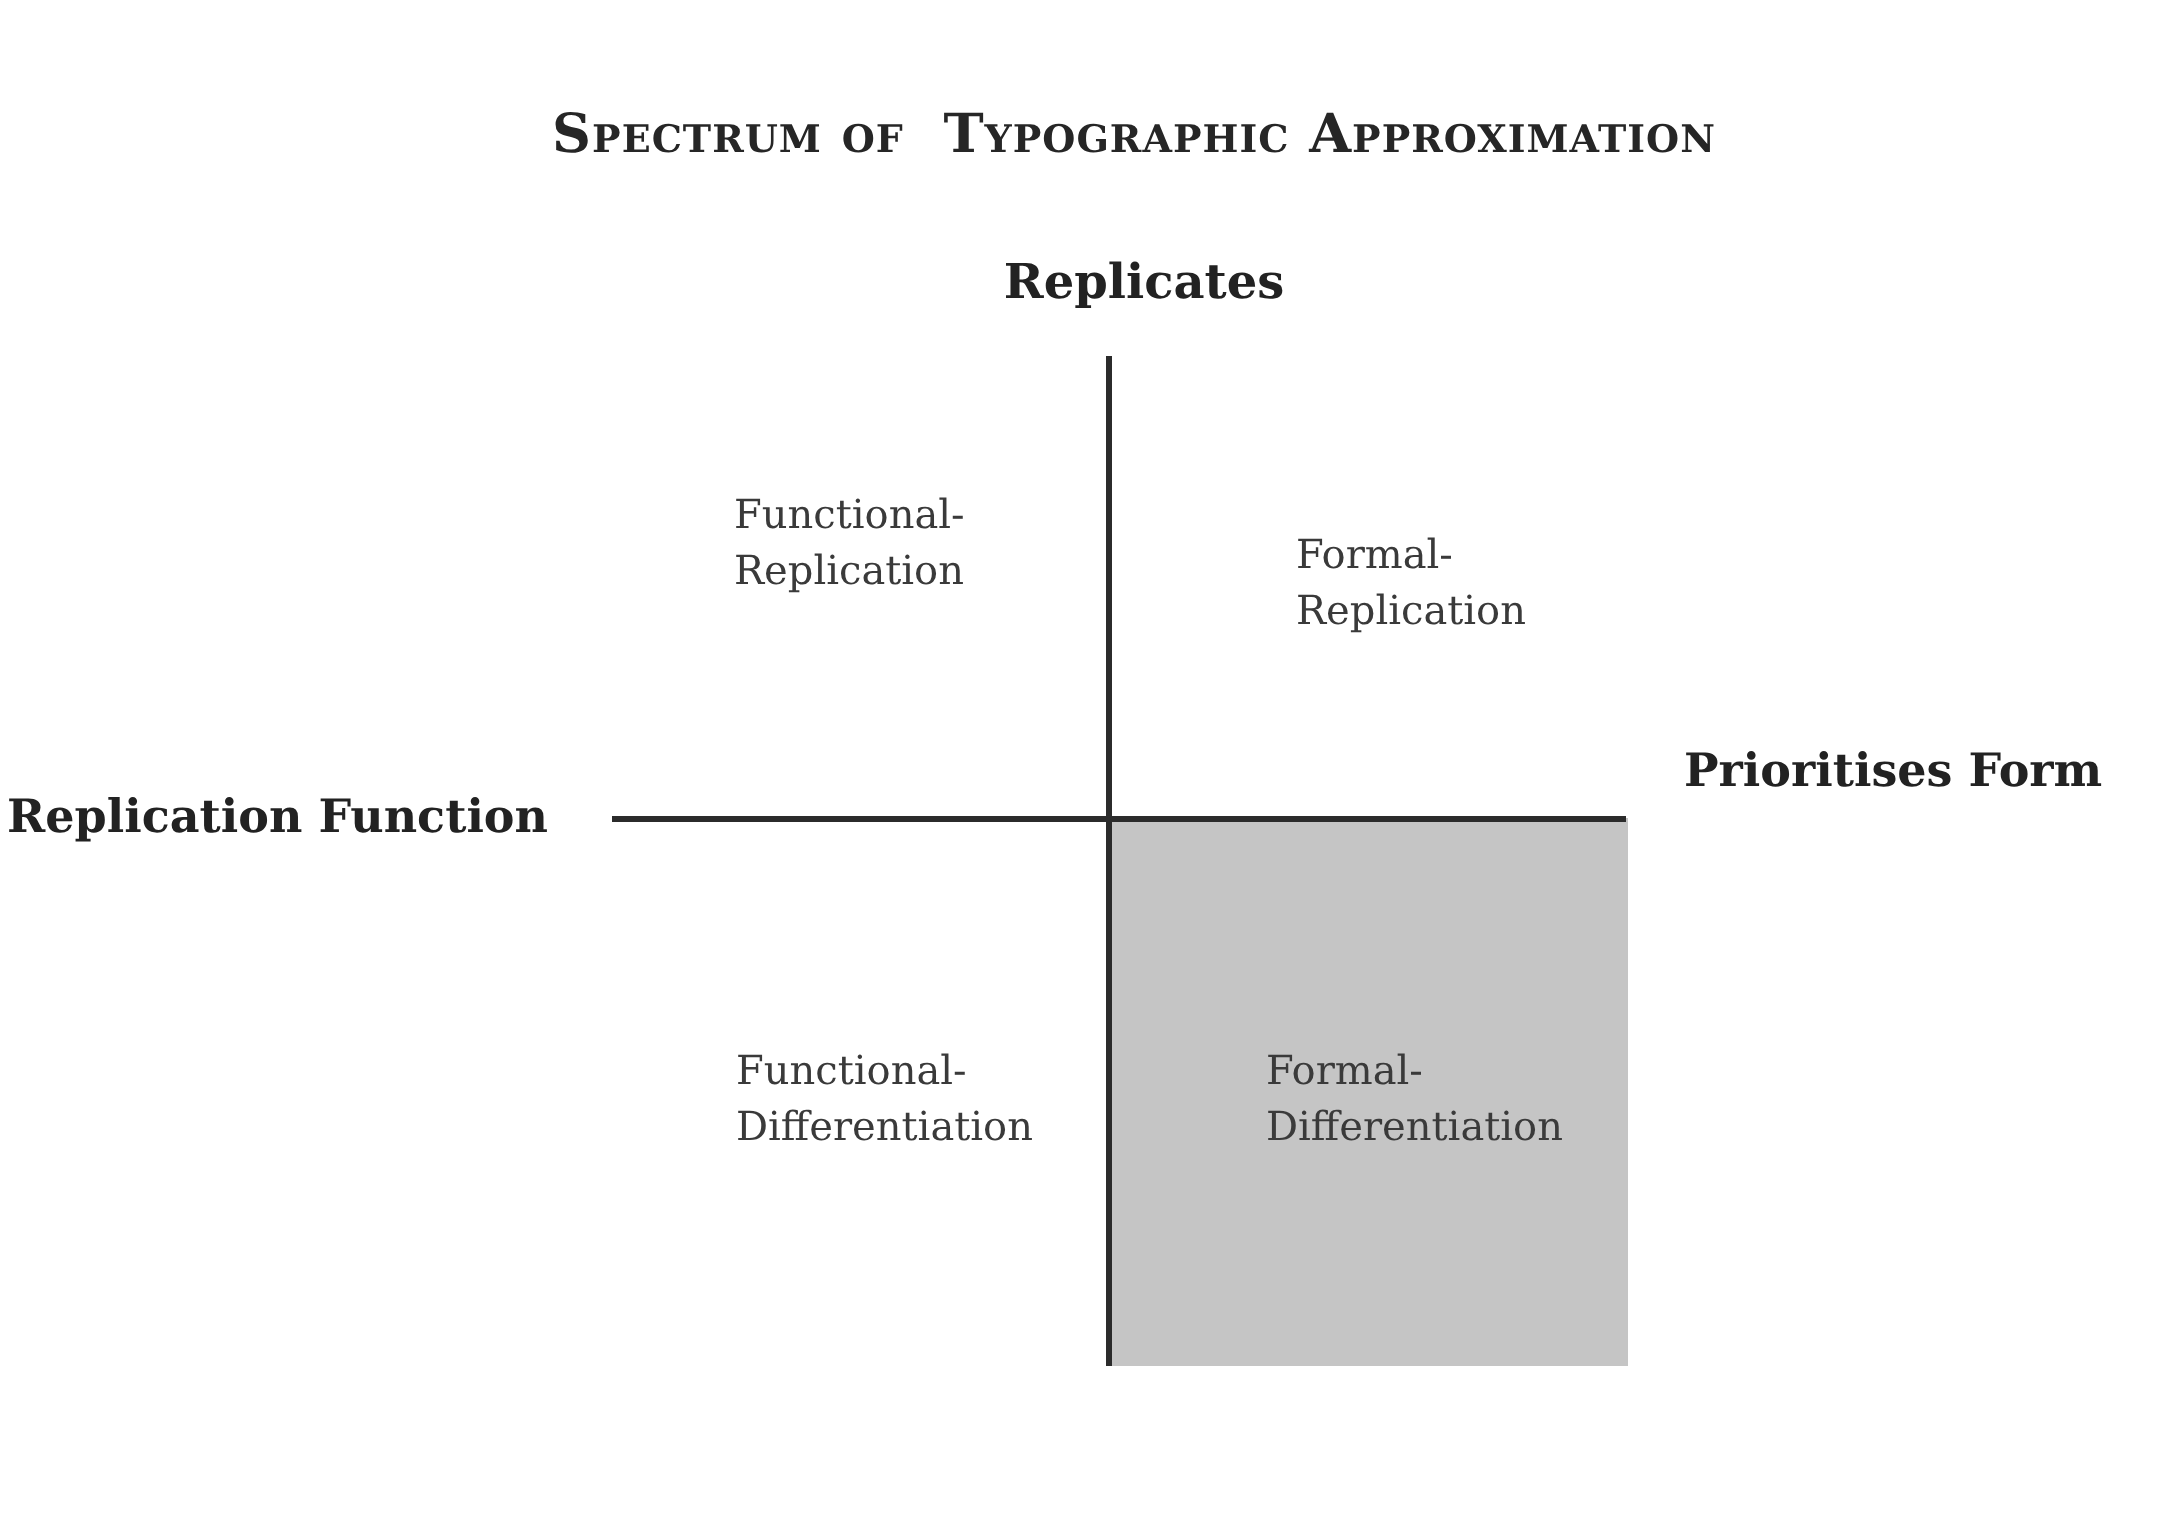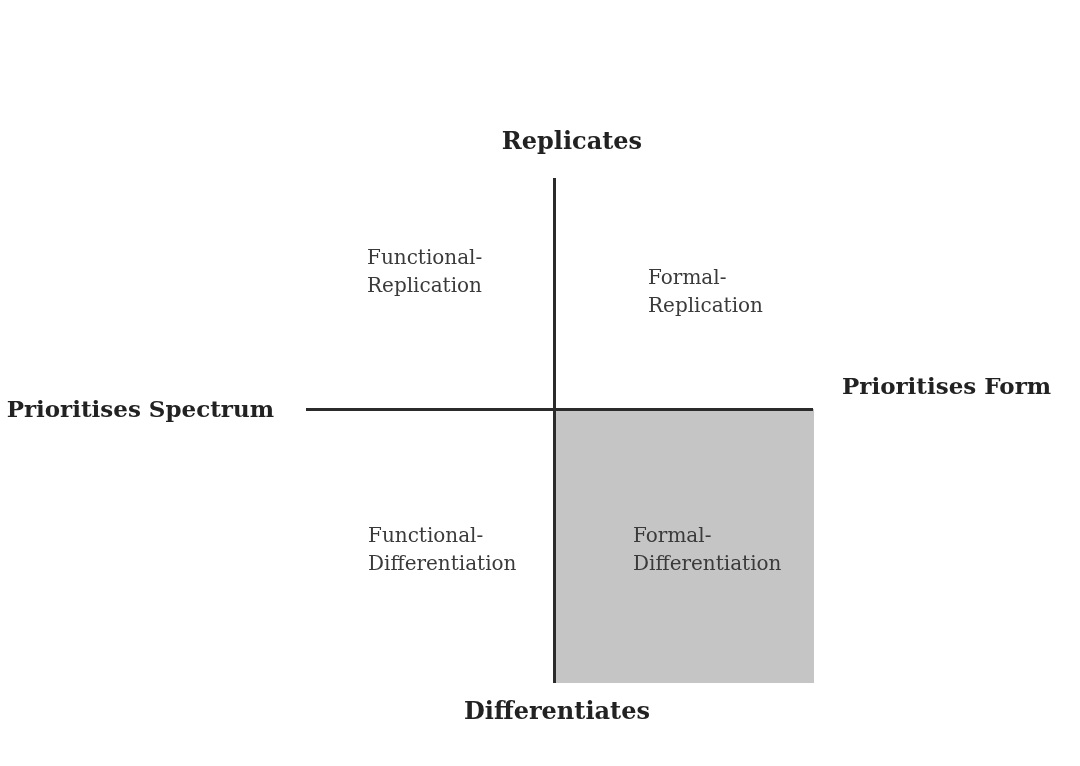--- a/index.html
+++ b/index.html
@@ -98,26 +98,26 @@
   .q-top-left     { left: 367px; top: 243px; }
   .q-top-right    { left: 648px; top: 263px; }
   .q-bottom-left  { left: 368px; top: 521px; }
   .q-bottom-right { left: 633px; top: 521px; }
 </style>
 </head>
 <body>
 
 <div class="canvas">
 
+  <div class="abs diagram-title">Spectrum of  Typographic Approximation</div>
 
   <div class="abs axis-label axis-label-top">Replicates</div>
 
-  <div class="abs axis-label axis-label-bottom">Differentiates</div>
 
-  <div class="abs axis-label axis-label-left">Prioritises Spectrum</div>
+  <div class="abs axis-label axis-label-left">Replication Function</div>
 
   <div class="abs axis-label axis-label-right">Prioritises Form</div>
 
   <div class="abs highlight-quadrant"></div>
 
   <div class="abs v-axis-line"></div>
 
   <div class="abs h-axis-line"></div>
 
   <div class="abs quadrant-label q-top-left">

